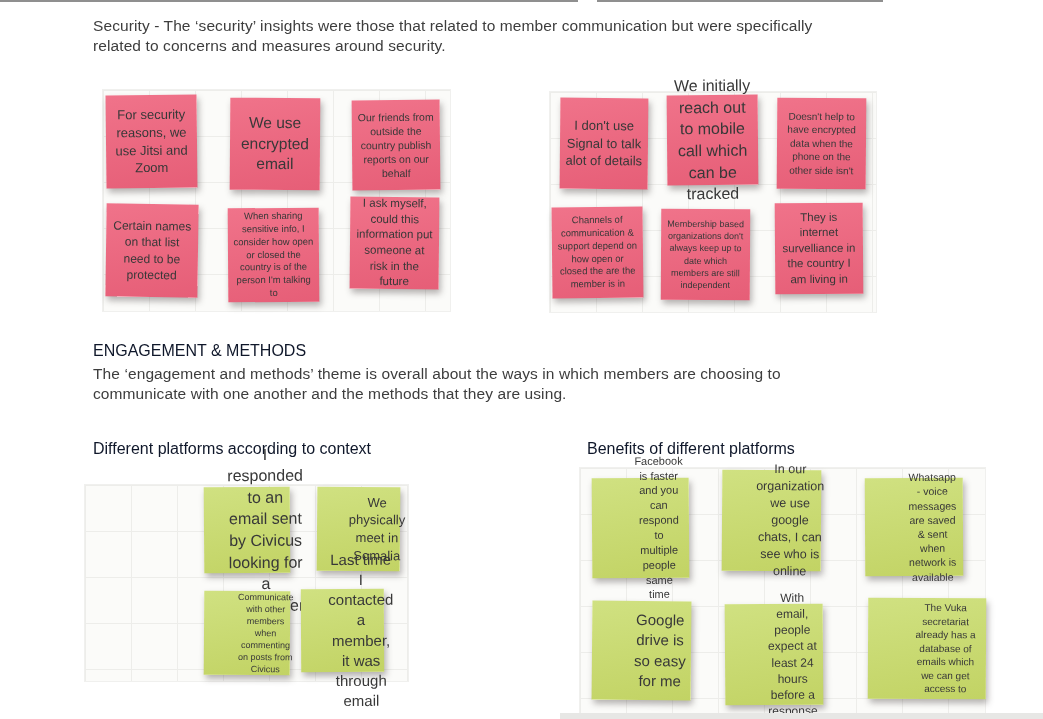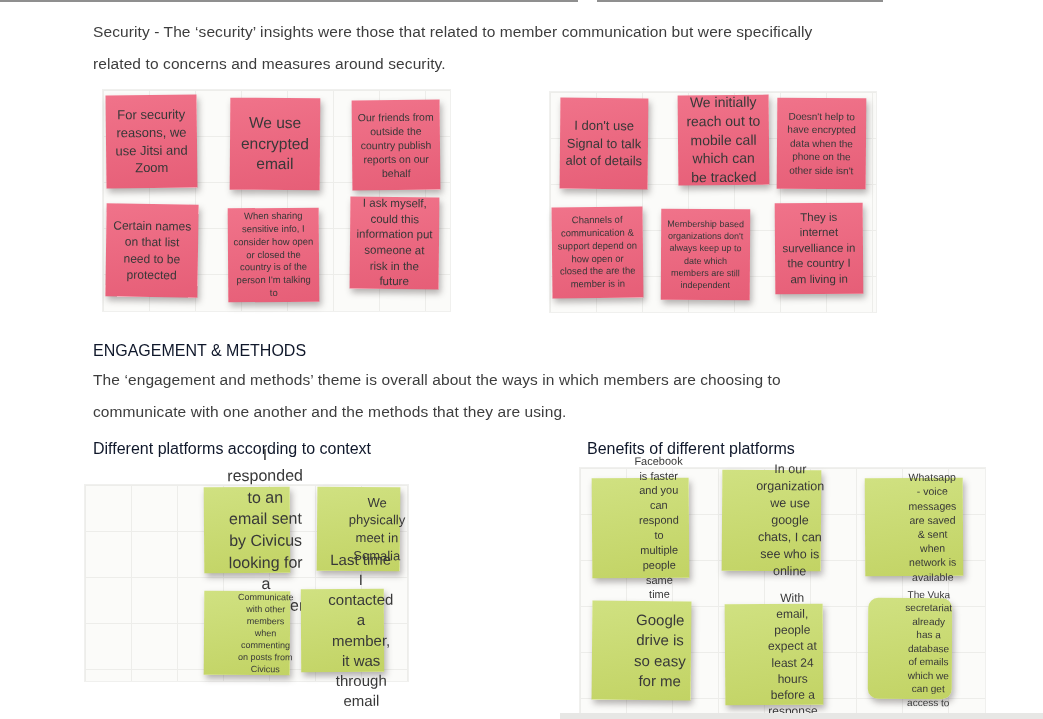--- a/index.html
+++ b/index.html
@@ -18,21 +18,21 @@
   }
   .topline {
     position: absolute;
     top: 0;
     height: 2px;
     background: #8f8f8f;
   }
   .doc-par {
     position: absolute;
     font-size: 15.5px;
-    line-height: 32px;
+    line-height: 20px;
     color: #3d3d3d;
     letter-spacing: 0.1px;
   }
   .doc-head {
     position: absolute;
     font-size: 16px;
     line-height: 26px;
     color: #0f172a;
   }
   .board {
@@ -77,21 +77,21 @@
     <div class="note pink" style="left:3px; top:5px; width:91px; height:93px; font-size:13px; transform:rotate(-0.6deg);">For security reasons, we use Jitsi and Zoom</div>
     <div class="note pink" style="left:127px; top:8px; width:90px; height:92px; font-size:15.5px; transform:rotate(0.4deg);text-align:center;">We use encrypted email</div>
     <div class="note pink" style="left:249px; top:10px; width:88px; height:90px; font-size:10.5px; transform:rotate(-0.5deg);">Our friends from outside the country publish reports on our behalf</div>
     <div class="note pink" style="left:3px; top:114px; width:92px; height:93px; font-size:12px; transform:rotate(0.8deg);">Certain names on that list need to be protected</div>
     <div class="note pink" style="left:125px; top:118px; width:91px; height:94px; font-size:9.5px; transform:rotate(-0.4deg);">When sharing sensitive info, I consider how open or closed the country is of the person I'm talking to</div>
     <div class="note pink" style="left:247px; top:107px; width:89px; height:92px; font-size:11.5px; transform:rotate(0.5deg);">I ask myself, could this information put someone at risk in the future</div>
   </div>
 
   <div class="board" style="left:550px; top:92px; width:326px; height:220px;">
     <div class="note pink" style="left:10px; top:6px; width:88px; height:91px; font-size:13px; transform:rotate(0.5deg);">I don't use Signal to talk alot of details</div>
-    <div class="note pink" style="left:128px; top:3px; width:91px; height:90px; font-size:14px; transform:rotate(-0.5deg);">We initially reach out to mobile call which can be tracked</div>
+    <div class="note pink" style="left:117px; top:3px; width:91px; height:90px; font-size:16px; transform:rotate(-0.5deg);">We initially reach out to mobile call which can be tracked</div>
     <div class="note pink" style="left:227px; top:6px; width:89px; height:91px; font-size:10px; transform:rotate(0.4deg);">Doesn't help to have encrypted data when the phone on the other side isn't</div>
     <div class="note pink" style="left:2px; top:115px; width:91px; height:91px; font-size:9.5px; transform:rotate(-0.6deg);">Channels of communication &amp; support depend on how open or closed the are the member is in</div>
     <div class="note pink" style="left:111px; top:117px; width:89px; height:91px; font-size:9px; transform:rotate(0.3deg);">Membership based organizations don't always keep up to date which members are still independent</div>
     <div class="note pink" style="left:225px; top:111px; width:88px; height:91px; font-size:11.5px; transform:rotate(-0.4deg);">They is internet survelliance in the country I am living in</div>
   </div>
 
   <div class="doc-head" style="left:93px; top:338px;">ENGAGEMENT &amp; METHODS</div>
 
   <div class="doc-par" style="left:93px; top:364px; width:745px;">The ‘engagement and methods’ theme is overall about the ways in which members are choosing to communicate with one another and the methods that they are using.</div>
 
@@ -105,18 +105,18 @@
     <div class="note green" style="left:119px; top:106px; width:86px; height:84px; font-size:9px; transform:rotate(0.4deg);">Communicate with other members when commenting on posts from Civicus</div>
     <div class="note green" style="left:216px; top:104px; width:83px; height:83px; font-size:15px; transform:rotate(-0.3deg);">Last time I contacted a member, it was through email</div>
   </div>
 
   <div class="board" style="left:580px; top:468px; width:405px; height:245px;">
     <div class="note green" style="left:12px; top:10px; width:97px; height:100px; font-size:11px; transform:rotate(-0.4deg);">Facebook is faster and you can respond to multiple people same time</div>
     <div class="note green" style="left:142px; top:2px; width:99px; height:101px; font-size:12.5px; transform:rotate(0.4deg);">In our organization we use google chats, I can see who is online</div>
     <div class="note green" style="left:285px; top:10px; width:98px; height:98px; font-size:10.5px; transform:rotate(-0.3deg);">Whatsapp - voice messages are saved &amp; sent when network is available</div>
     <div class="note green" style="left:12px; top:133px; width:99px; height:99px; font-size:15px; transform:rotate(0.5deg);">Google drive is so easy for me</div>
     <div class="note green" style="left:145px; top:136px; width:98px; height:101px; font-size:12px; transform:rotate(-0.4deg);">With email, people expect at least 24 hours before a response</div>
-    <div class="note green" style="left:288px; top:130px; width:84px; height:101px; font-size:10px; transform:rotate(0.3deg);border-radius:10px;">The Vuka secretariat already has a database of emails which we can get access to</div>
+    <div class="note green" style="left:288px; top:130px; width:118px; height:101px; font-size:10px; transform:rotate(0.3deg);">The Vuka secretariat already has a database of emails which we can get access to</div>
   </div>
 
   <div class="bottom-strip" style="left:560px; top:713px; width:483px; height:6px;"></div>
 
 </div>
 
 </body></html>

